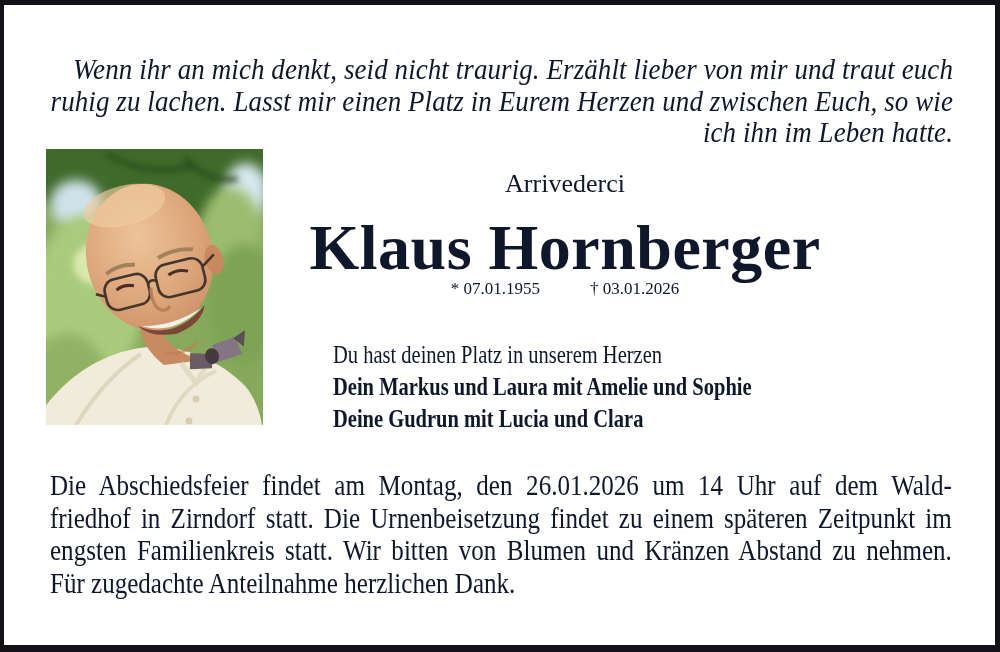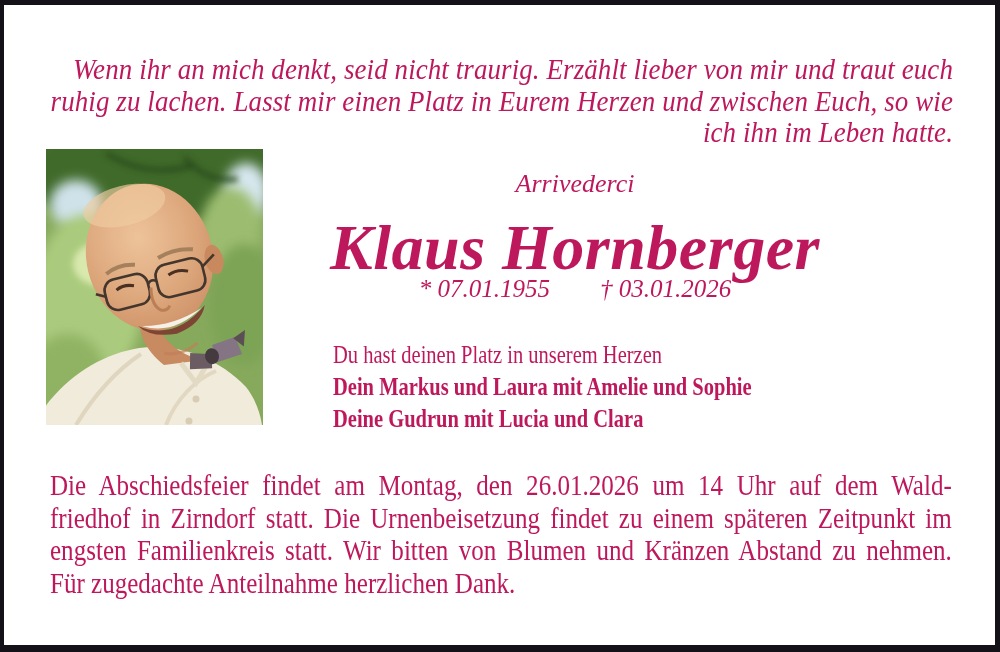--- a/index.html
+++ b/index.html
@@ -7,53 +7,53 @@
     position:relative;
     width:1000px;height:652px;
     box-sizing:border-box;
     margin:0 auto;
     background:#ffffff;
     border-style:solid;
     border-color:#141218;
     border-width:5px 5px 7px 4px;
     overflow:hidden;
     font-family:"Liberation Serif","DejaVu Serif",serif;
-    color:#be185d;
+    color:#0f172a;
   }
   
   .quote{
     position:absolute;
     top:49px;right:42px;width:990px;
     font-style:italic;
     font-size:29px;line-height:31.5px;
     text-align:right;
     transform:scaleX(0.93);
     transform-origin:top right;
     letter-spacing:0.1px;
   }
   
   .photo{
     position:absolute;left:42px;top:144px;
     width:217px;height:276px;
     overflow:hidden;
   }
   .photo svg{display:block;}
   
-  .centercol{position:absolute;left:306px;width:530px;text-align:center;font-style:italic;}
+  .centercol{position:absolute;left:296px;width:530px;text-align:center;}
   .farewell{top:164px;font-size:26px;line-height:30px;}
   .name{
     top:207px;
     font-size:64px;line-height:72px;
     font-weight:bold;
     letter-spacing:0.5px;
     white-space:nowrap;
   }
   .dates{
     top:269px;
-    font-size:25px;line-height:30px;
+    font-size:17px;line-height:30px;
     display:flex;justify-content:center;gap:50px;
   }
   
   .family{
     position:absolute;left:329px;top:334px;width:640px;
     font-size:25px;line-height:32px;
     text-align:left;
     transform:scaleX(0.82);
     transform-origin:top left;
   }

